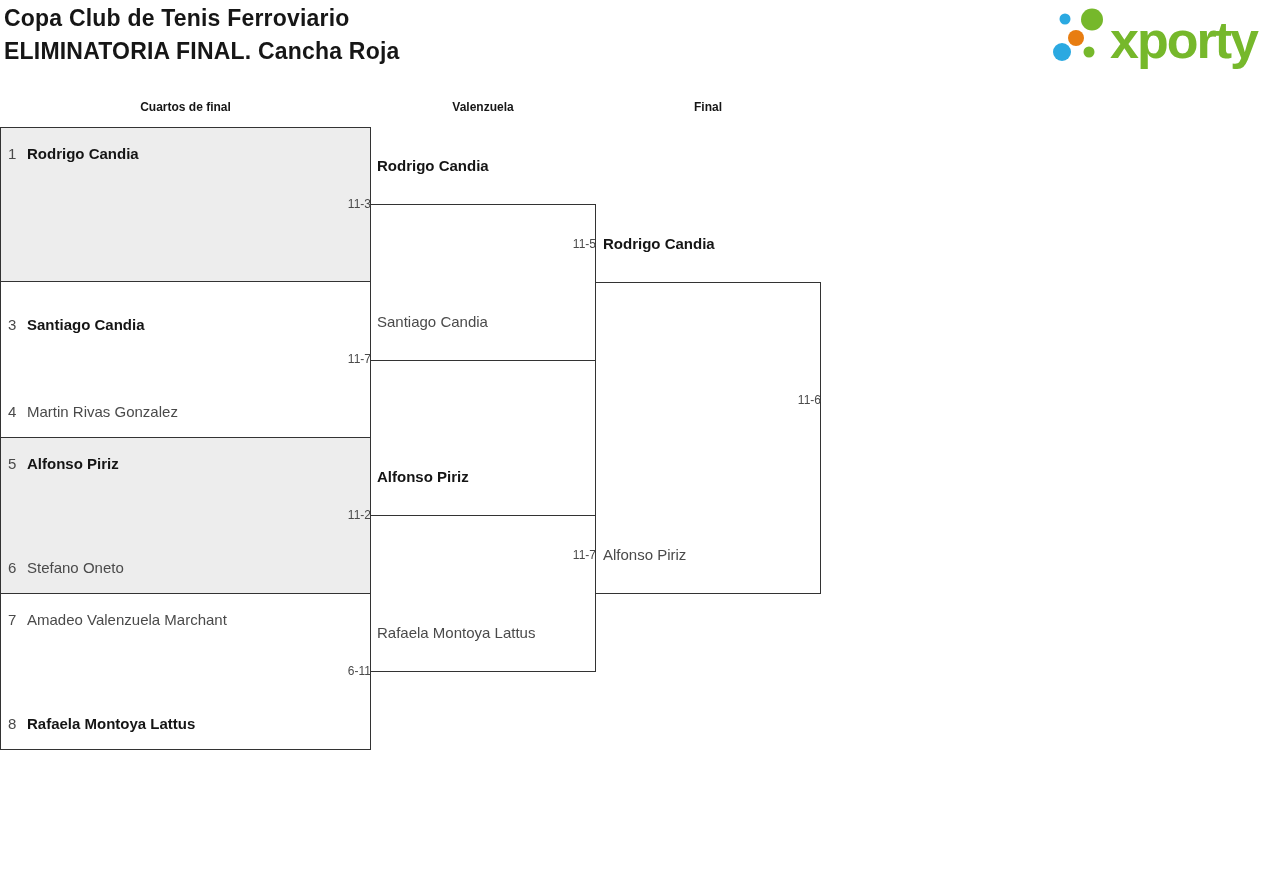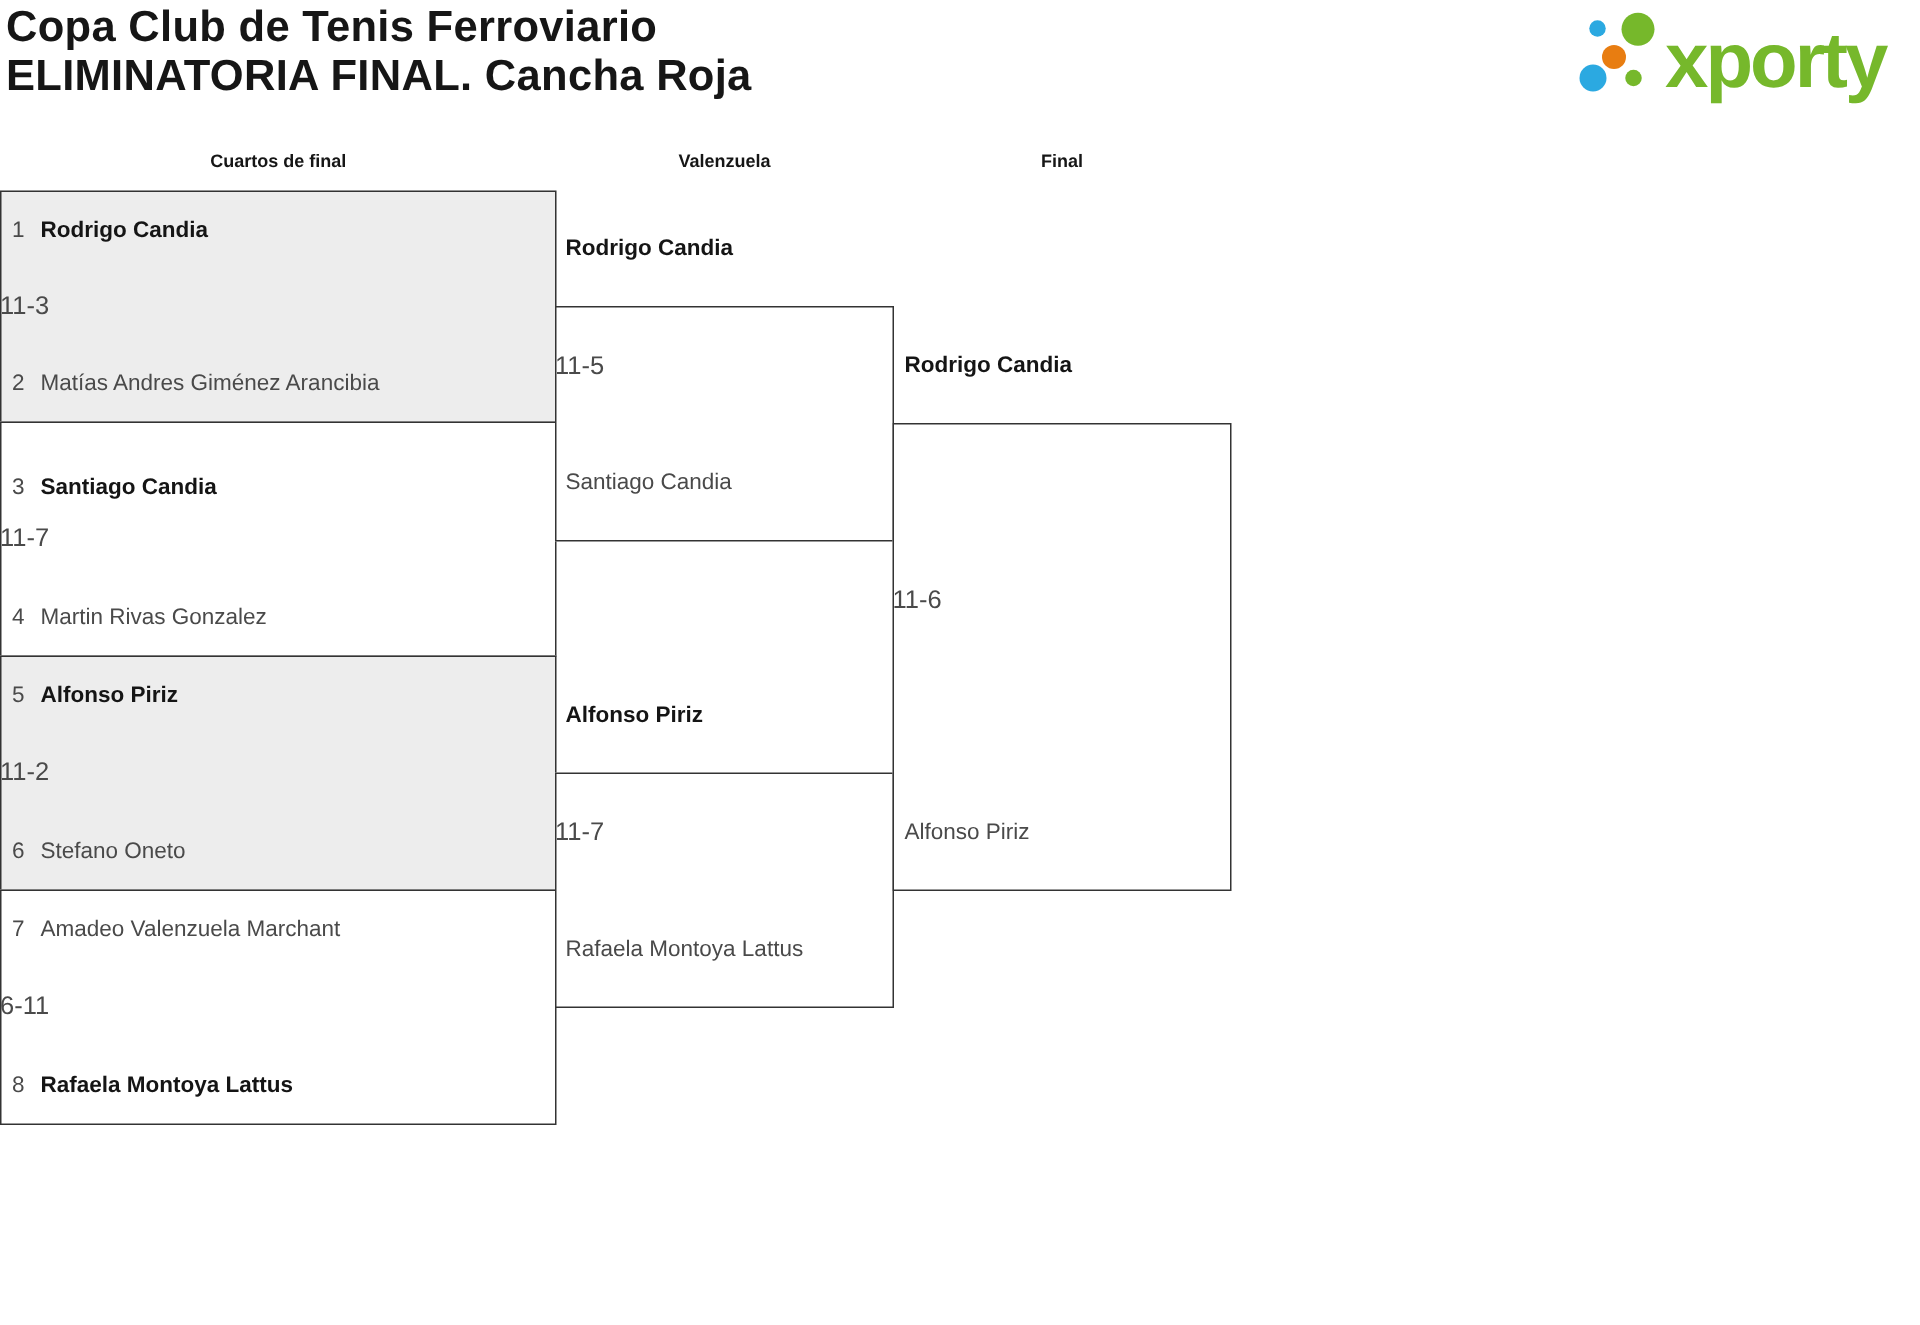--- a/index.html
+++ b/index.html
@@ -8,21 +8,21 @@
     width: 1280px;
     height: 883px;
     background: #ffffff;
     font-family: "Liberation Sans", sans-serif;
     overflow: hidden;
   }
   .title {
     position: absolute;
     left: 4px;
     top: 2px;
-    font-size: 29px;
+    font-size: 23px;
     font-weight: bold;
     color: #161616;
     line-height: 33px;
     letter-spacing: 0.2px;
   }
   .logo { position: absolute; left: 1046px; top: 4px; }
   .logo text {
     font-family: "Liberation Sans", sans-serif;
     font-weight: bold;
     font-size: 52px;
@@ -59,22 +59,22 @@
     font-size: 15px;
     color: #4a4a4a;
     font-weight: normal;
   }
   .pname { font-size: 15px; color: #4a4a4a; }
   .winner { font-weight: bold; color: #151515; }
   .score {
     position: absolute;
     height: 22px;
     line-height: 22px;
-    text-align: left;
-    font-size: 17px;
+    text-align: right;
+    font-size: 12px;
     color: #4a4a4a;
     white-space: nowrap;
   }
 </style>
 </head>
 <body>
 
 <div class="stage">
 
   <div class="title">
@@ -100,23 +100,20 @@
   <div class="box shaded" style="left:0;top:437px;width:371px;height:157px"></div>
   <div class="box" style="left:0;top:593px;width:371px;height:157px"></div>
   <div class="box" style="left:370px;top:204px;width:226px;height:157px"></div>
   <div class="box" style="left:370px;top:515px;width:226px;height:157px"></div>
   <div class="box" style="left:595px;top:282px;width:226px;height:312px"></div>
 
   <div class="prow" style="left:8px;top:143px">
     <span class="seed">1</span><span class="pname winner">Rodrigo Candia</span>
   </div>
   <div class="score" style="left:0;top:193px;width:371px">11-3</div>
-  <div class="prow" style="left:8px;top:245px">
-    <span class="seed">2</span><span class="pname">Matías Andres Giménez Arancibia</span>
-  </div>
 
   <div class="prow" style="left:8px;top:314px">
     <span class="seed">3</span><span class="pname winner">Santiago Candia</span>
   </div>
   <div class="score" style="left:0;top:348px;width:371px">11-7</div>
   <div class="prow" style="left:8px;top:401px">
     <span class="seed">4</span><span class="pname">Martin Rivas Gonzalez</span>
   </div>
 
   <div class="prow" style="left:8px;top:453px">

